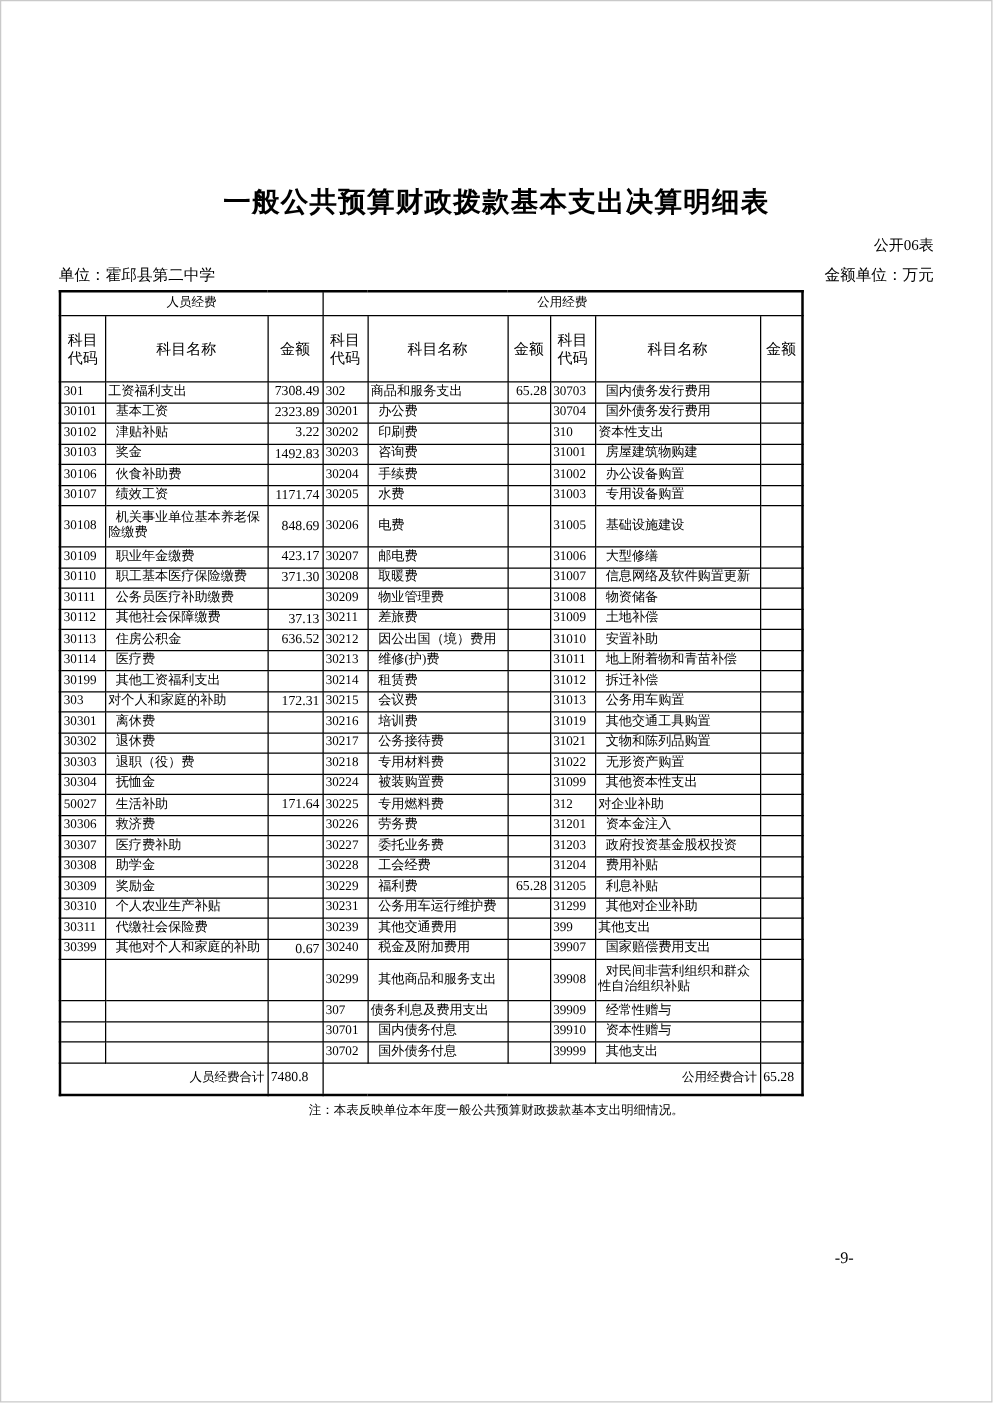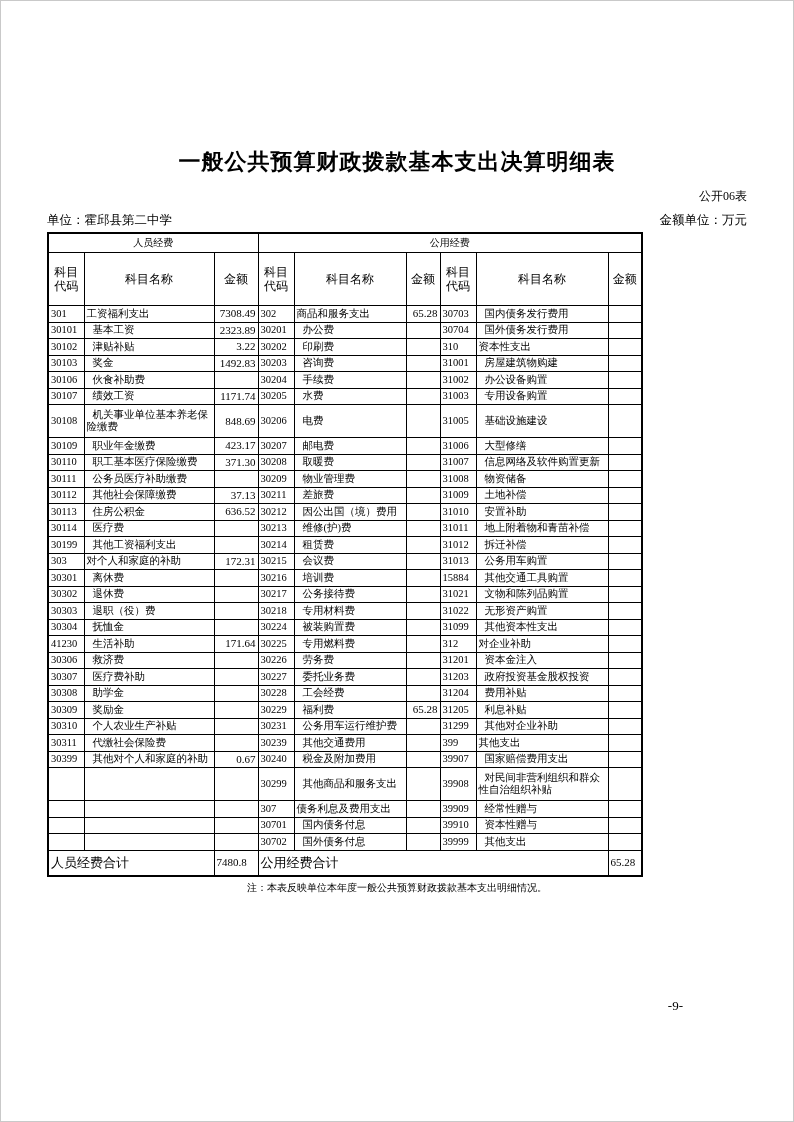--- a/index.html
+++ b/index.html
@@ -29,21 +29,21 @@
   table.budget{border:2px solid #000;}
   tr.group-row th{height:18px;font-size:10px;text-align:center;}
   tr.colhead-row th{height:52px;font-size:12px;text-align:center;}
   tbody tr{height:16.5px;}
   tbody tr.tall{height:33px;}
   td.code{text-align:left;font-size:10.5px;}
   td.name{text-align:left;font-size:10.5px;}
   td.name.child{text-indent:6px;}
   td.amt{text-align:right;font-size:11px;}
   tfoot tr{height:26px;}
-  tfoot td{text-align:left;font-size:13px;}
+  tfoot td{text-align:right;font-size:10px;}
   tfoot td.amt{text-align:left;}
   .note-line{margin-top:4px;font-size:10px;text-align:center;}
   .page-number{
     position:absolute;top:997px;right:110px;font-size:13px;
   }
 </style>
 </head>
 <body>
 
 <div class="content">
@@ -252,21 +252,21 @@
           <td class="name child">公务用车购置</td>
           <td class="amt"></td>
         </tr>
         <tr>
           <td class="code">30301</td>
           <td class="name child">离休费</td>
           <td class="amt"></td>
           <td class="code">30216</td>
           <td class="name child">培训费</td>
           <td class="amt"></td>
-          <td class="code">15884</td>
+          <td class="code">31019</td>
           <td class="name child">其他交通工具购置</td>
           <td class="amt"></td>
         </tr>
         <tr>
           <td class="code">30302</td>
           <td class="name child">退休费</td>
           <td class="amt"></td>
           <td class="code">30217</td>
           <td class="name child">公务接待费</td>
           <td class="amt"></td>
@@ -290,21 +290,21 @@
           <td class="name child">抚恤金</td>
           <td class="amt"></td>
           <td class="code">30224</td>
           <td class="name child">被装购置费</td>
           <td class="amt"></td>
           <td class="code">31099</td>
           <td class="name child">其他资本性支出</td>
           <td class="amt"></td>
         </tr>
         <tr>
-          <td class="code">41230</td>
+          <td class="code">50027</td>
           <td class="name child">生活补助</td>
           <td class="amt">171.64</td>
           <td class="code">30225</td>
           <td class="name child">专用燃料费</td>
           <td class="amt"></td>
           <td class="code">312</td>
           <td class="name">对企业补助</td>
           <td class="amt"></td>
         </tr>
         <tr>

